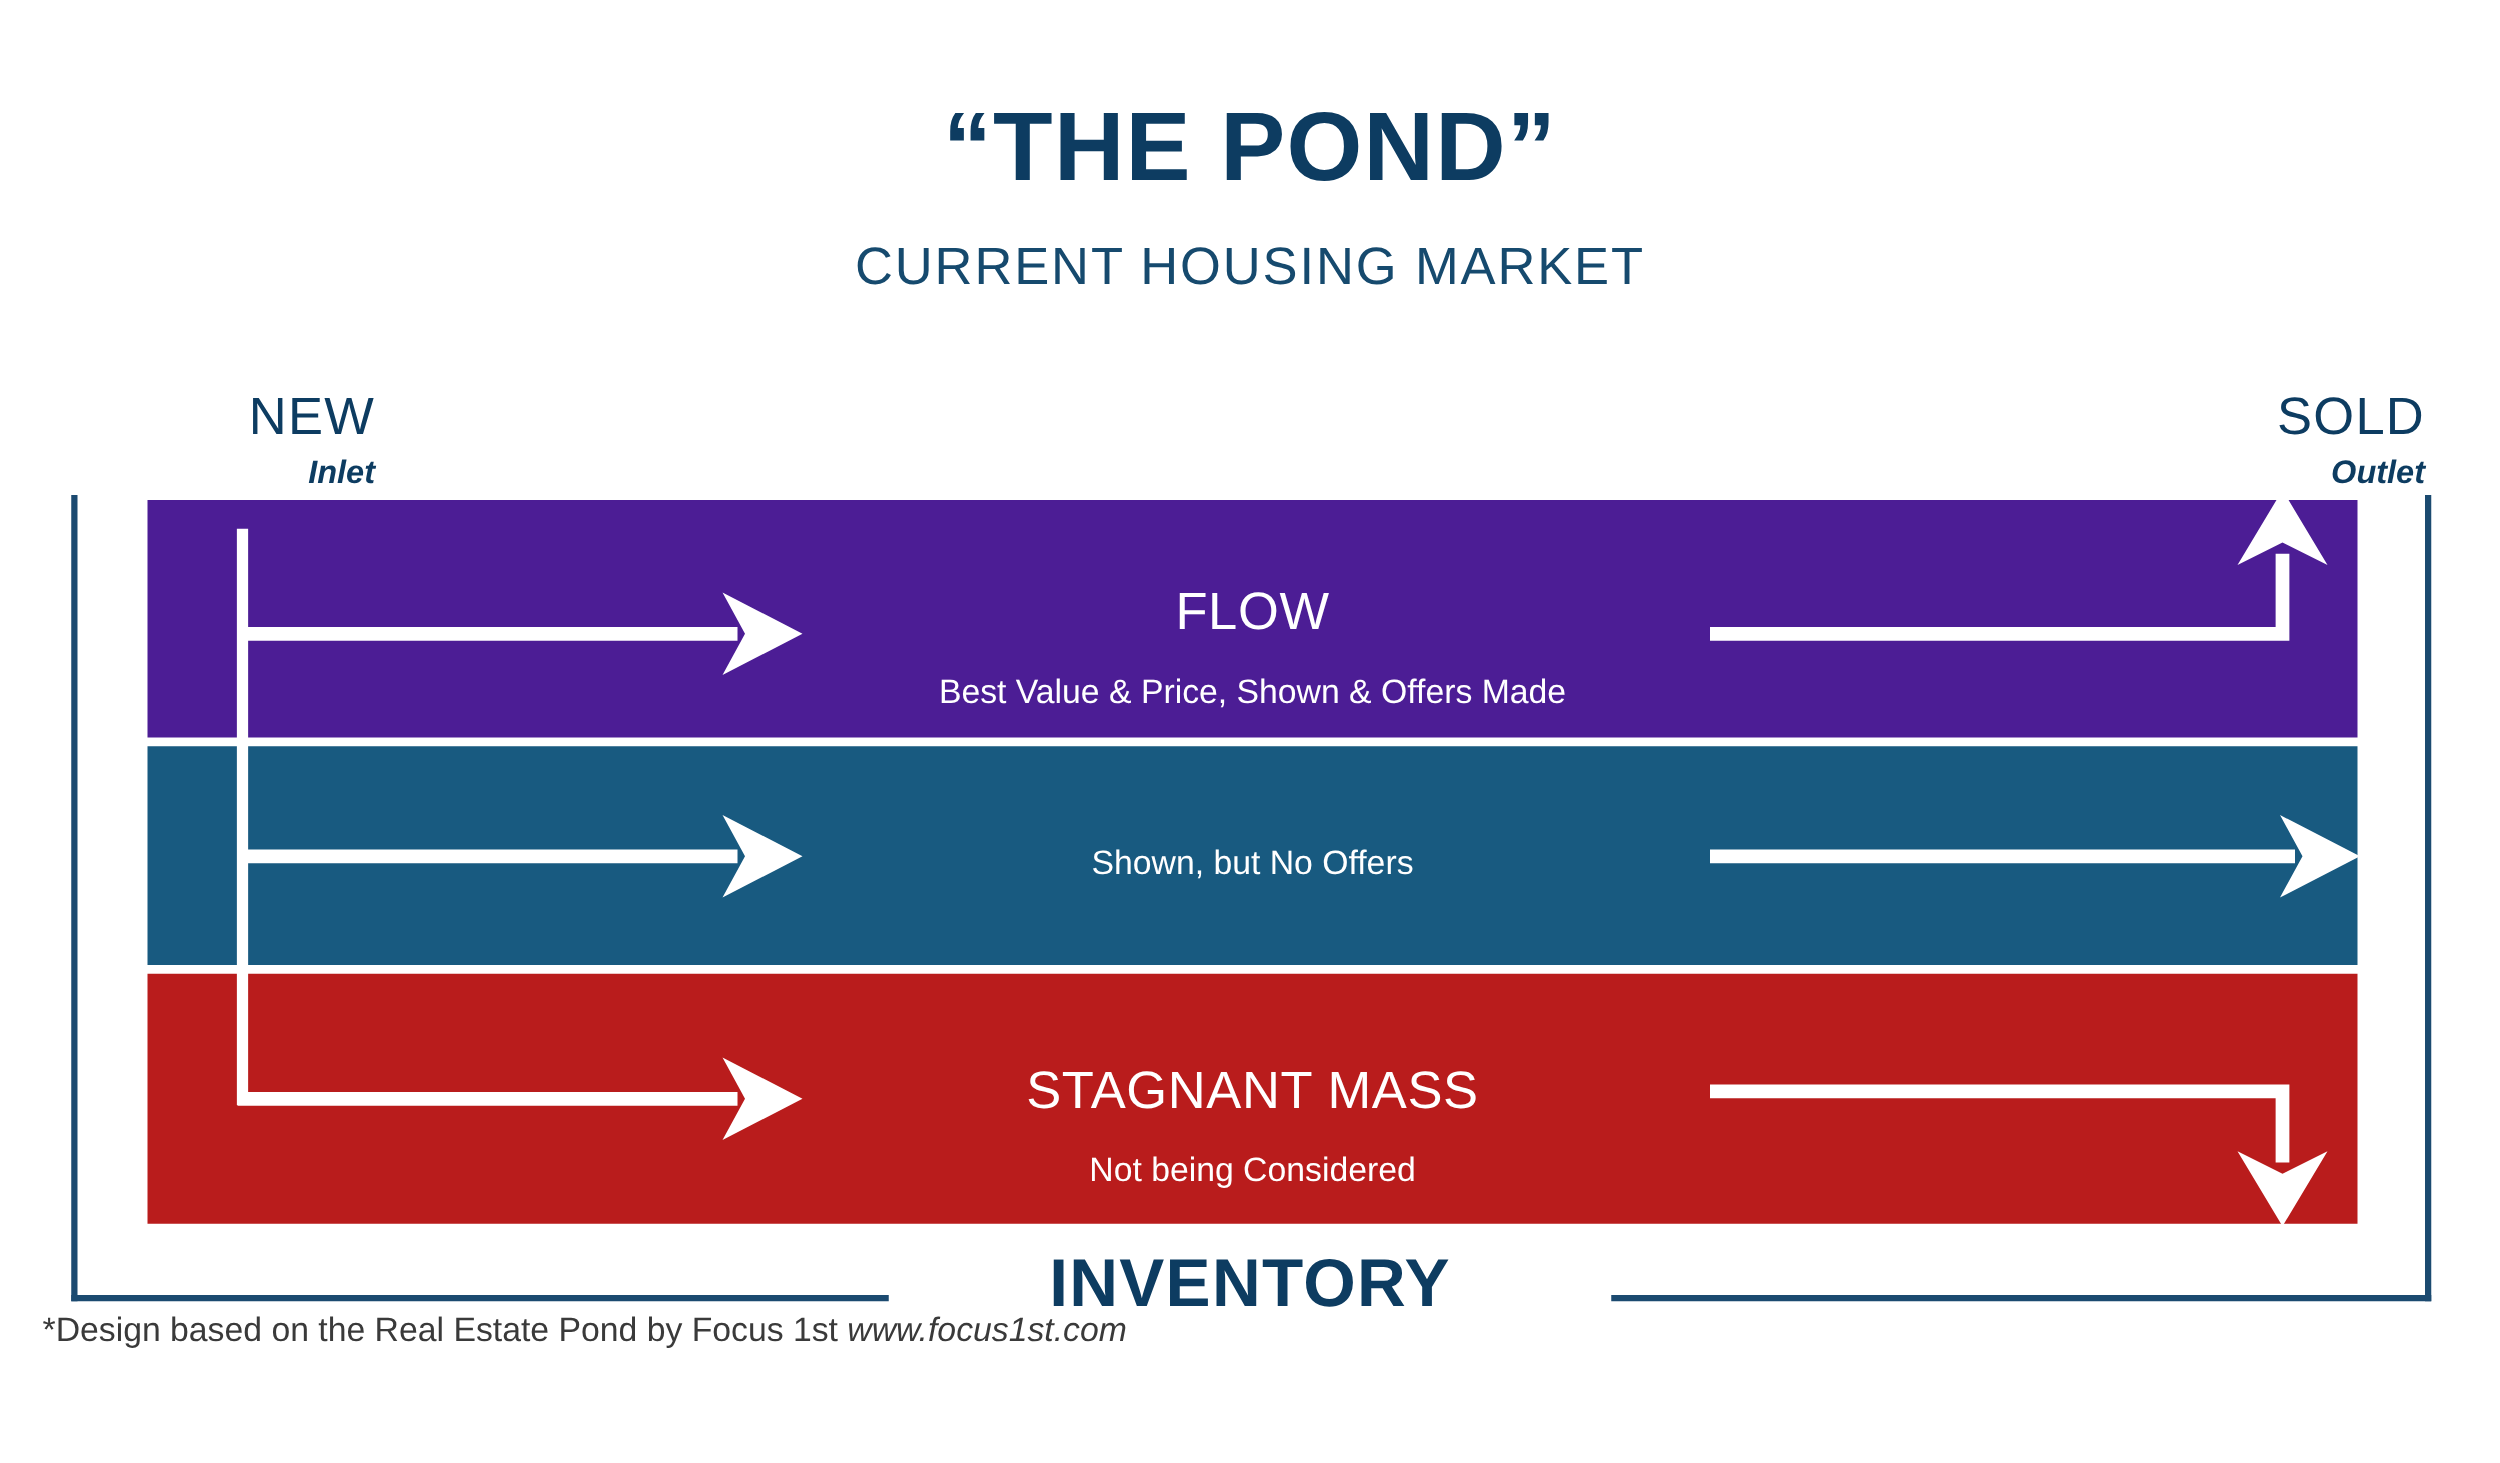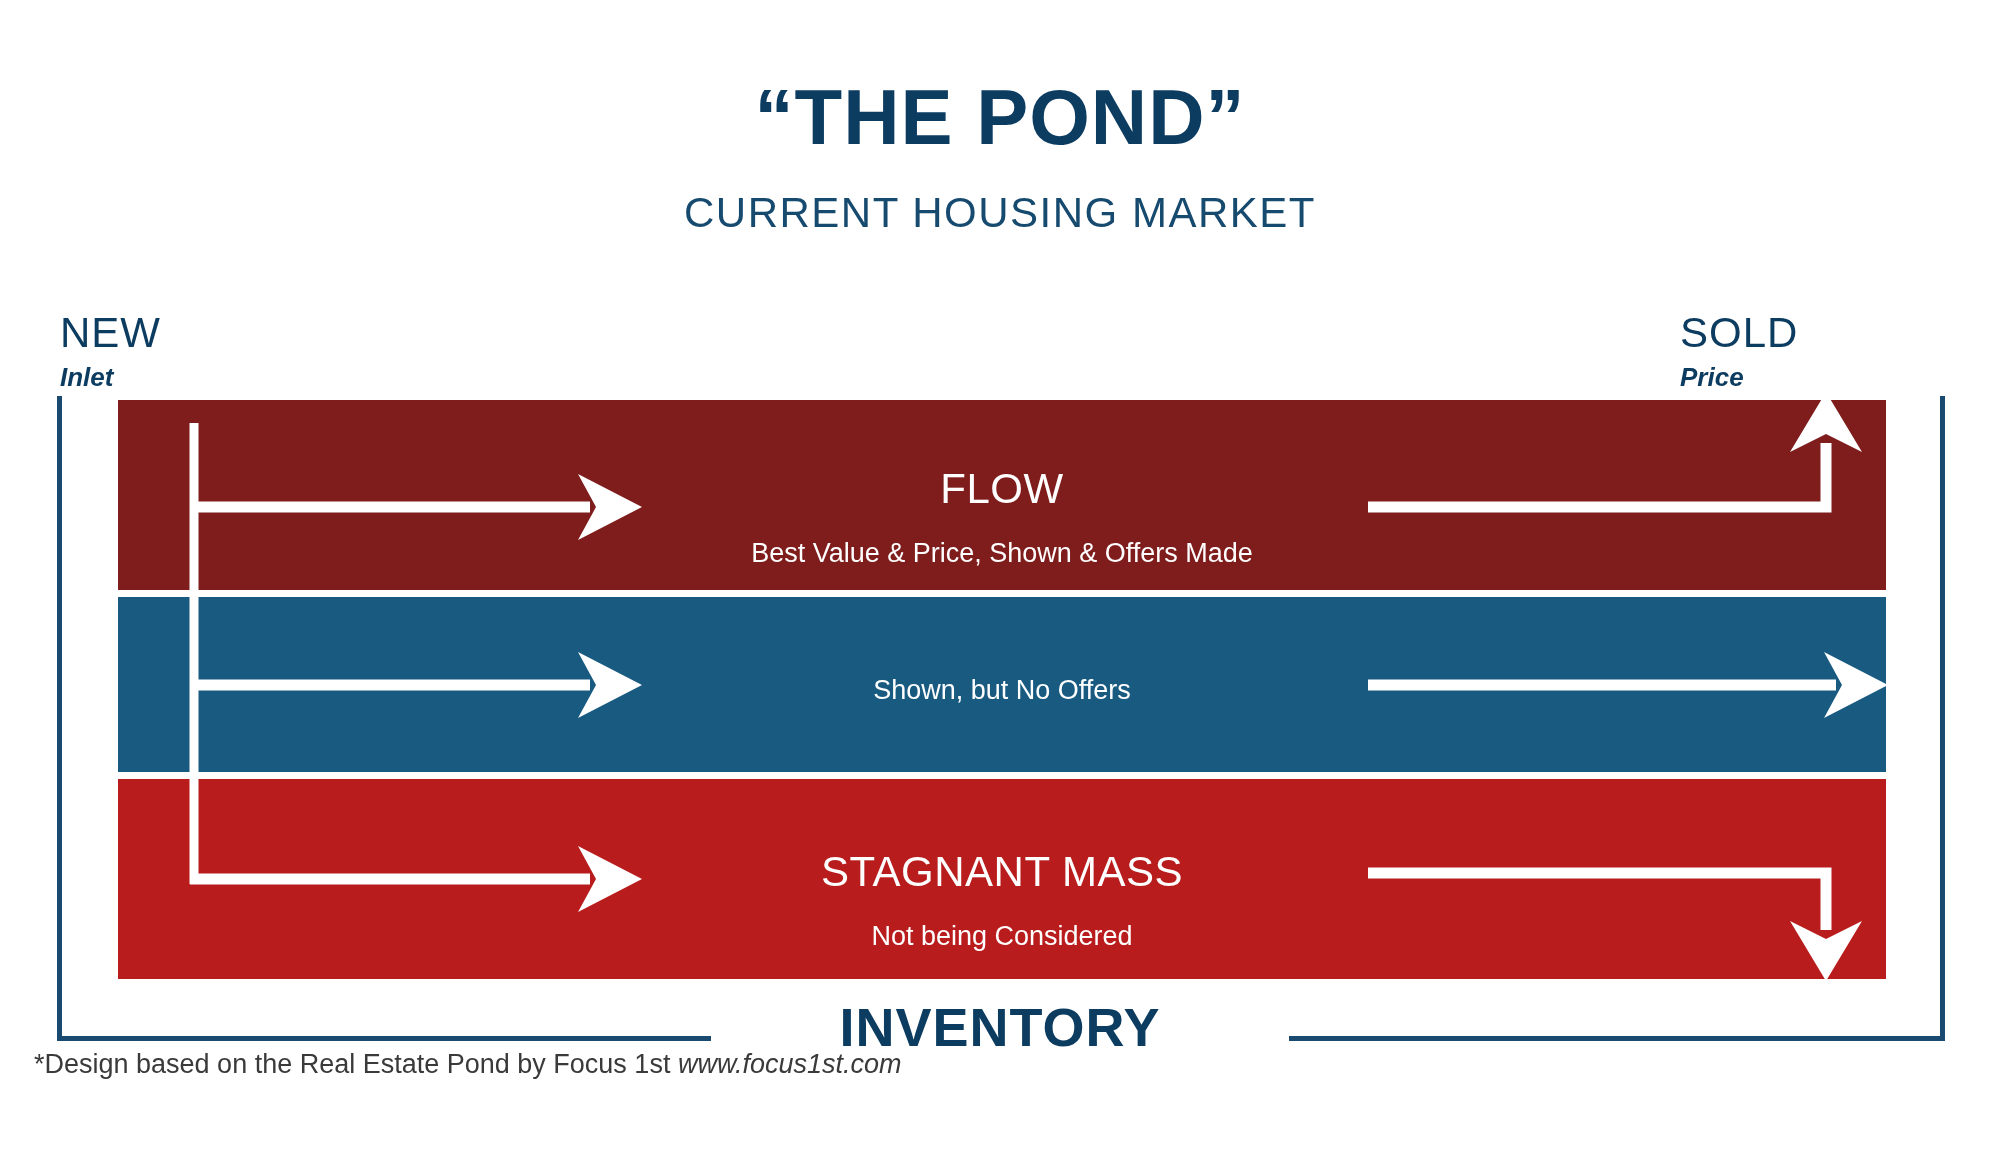--- a/index.html
+++ b/index.html
@@ -40,21 +40,21 @@
     font-size: 42px;
     font-weight: normal;
     letter-spacing: 1.5px;
     color: #164a6e;
     line-height: 1;
   }
 
   
   .endpoint {
     position: absolute;
-    text-align: left;
+    text-align: right;
     color: #0d3c61;
     line-height: 1;
   }
   .endpoint .ep-main {
     display: block;
     font-size: 42px;
     font-weight: normal;
     letter-spacing: 1px;
   }
   .endpoint .ep-sub {
@@ -90,21 +90,21 @@
     color: #0d3c61;
     line-height: 1;
   }
 
   
   .band {
     position: absolute;
     left: 118px;
     width: 1768px;
   }
-  #band-flow     { top: 400px; height: 190px; background: #7f1d1d; }
+  #band-flow     { top: 400px; height: 190px; background: #4c1d95; }
   #band-show     { top: 597px; height: 175px; background: #185a80; }
   #band-stagnant { top: 779px; height: 200px; background: #b91c1c; }
 
   .band-text {
     position: absolute;
     left: 0;
     width: 1768px;
     text-align: center;
     color: #ffffff;
     pointer-events: none;
@@ -156,21 +156,21 @@
 
   <div class="title">“THE POND”</div>
   <div class="subtitle">CURRENT HOUSING MARKET</div>
 
   <div class="endpoint" id="endpoint-new">
     <span class="ep-main">NEW</span>
     <span class="ep-sub">Inlet</span>
   </div>
   <div class="endpoint" id="endpoint-sold">
     <span class="ep-main">SOLD</span>
-    <span class="ep-sub">Price</span>
+    <span class="ep-sub">Outlet</span>
   </div>
 
   <div class="bracket-line" id="bracket-left"></div>
   <div class="bracket-line" id="bracket-right"></div>
   <div class="bracket-line" id="bracket-bottom-left"></div>
   <div class="bracket-line" id="bracket-bottom-right"></div>
   <div id="inventory-label">INVENTORY</div>
 
   <div class="band" id="band-flow">
     <div class="band-text" id="text-flow">

